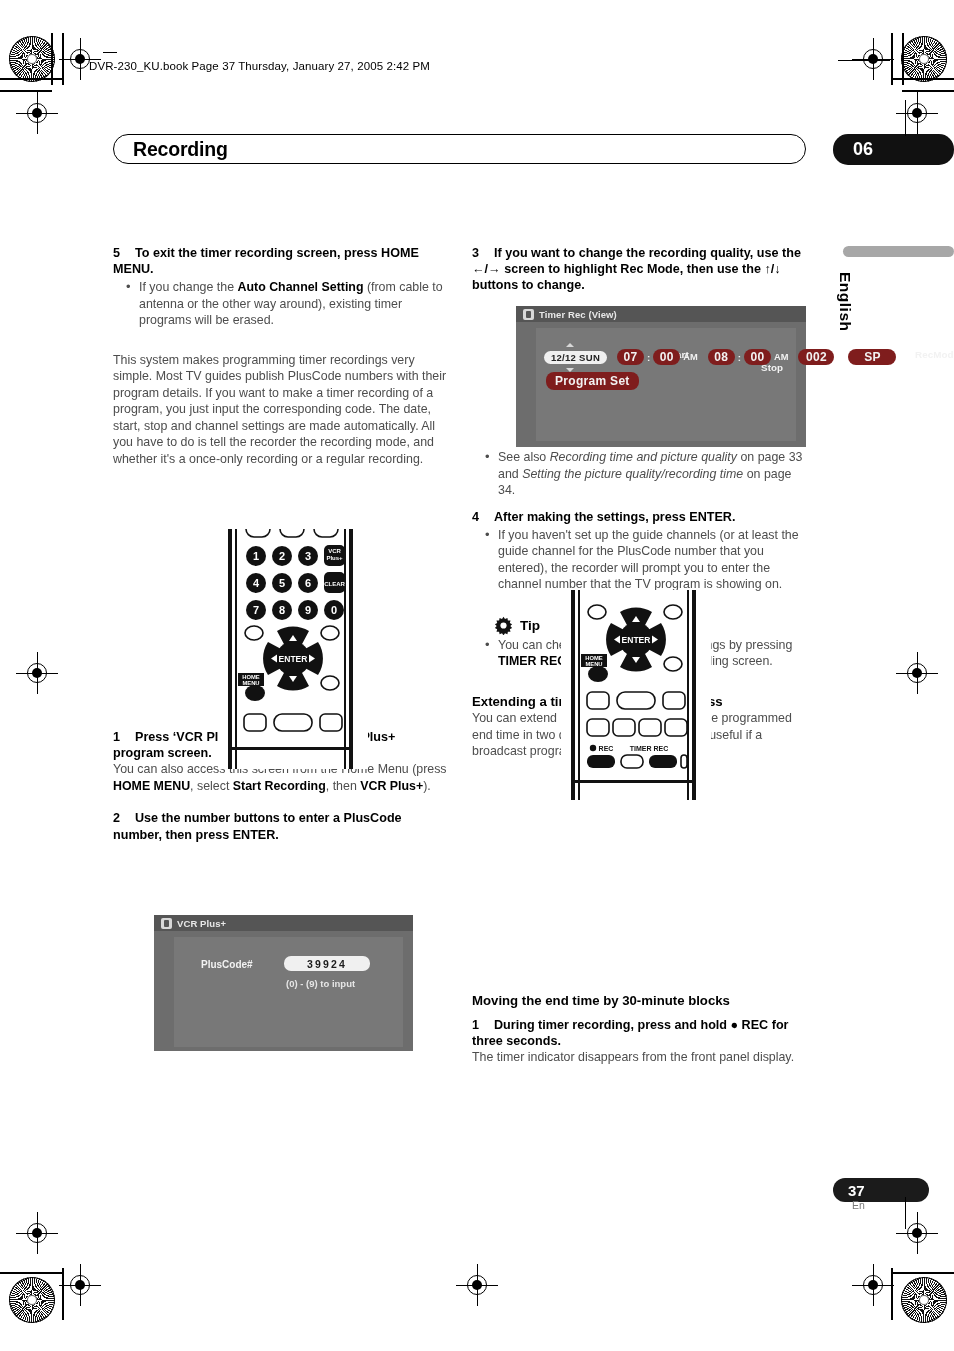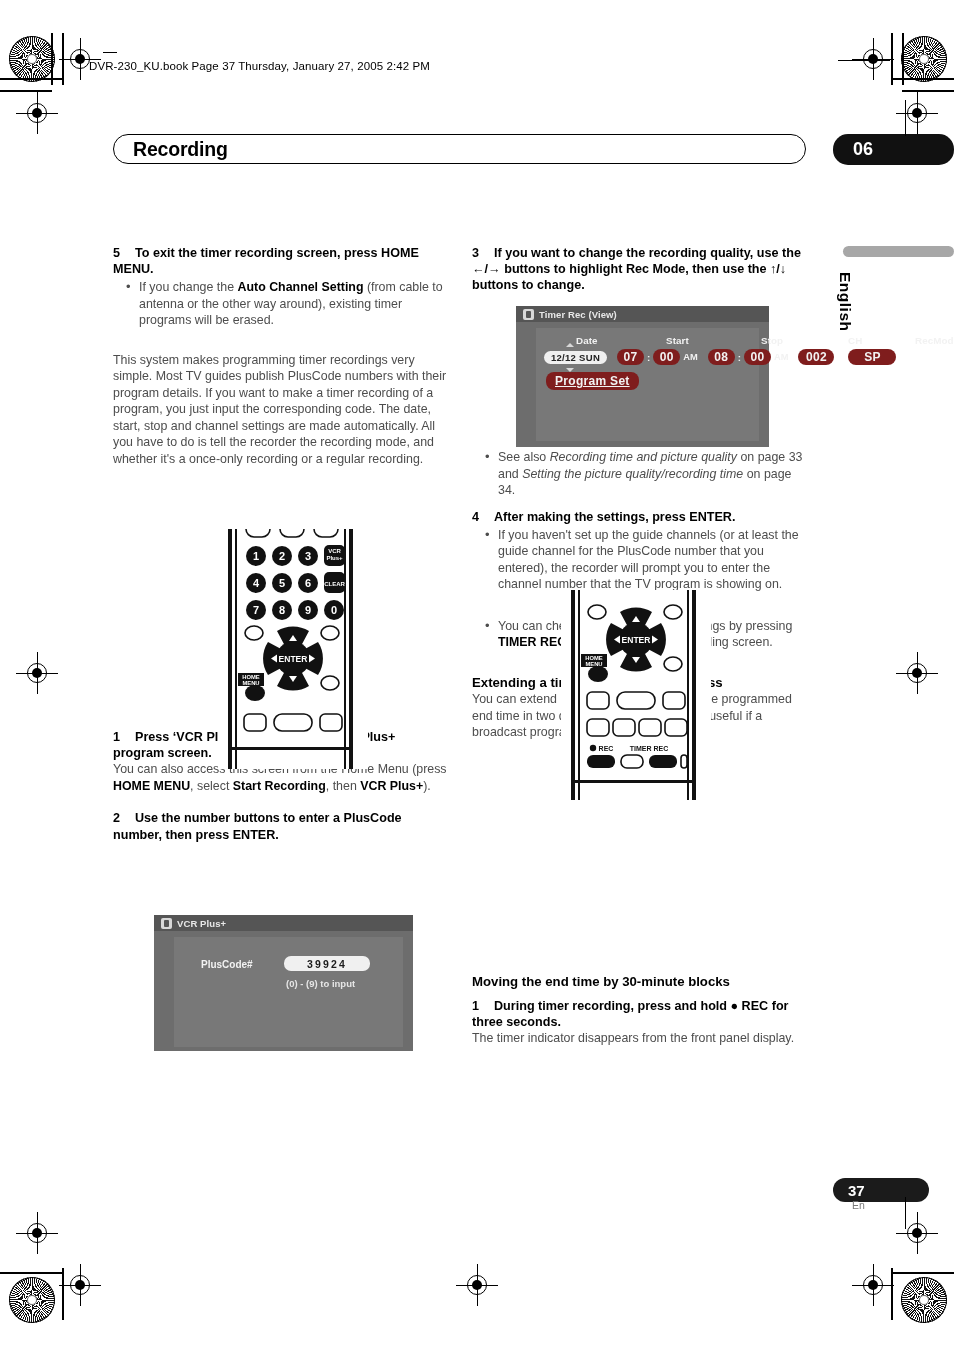--- a/index.html
+++ b/index.html
@@ -92,21 +92,21 @@
     font-weight:bold;display:inline-flex;align-items:center;justify-content:center;
     padding:1px 6px;letter-spacing:.3px;}
   .chip-w{background:#f0f0f0;color:#222;border-radius:8px;font-size:9.5px;
     font-weight:bold;display:inline-flex;align-items:center;justify-content:center;
     padding:1px 6px;letter-spacing:.3px;}
   .hdrlbl{color:#f2f2f2;font-size:9.8px;font-weight:bold;letter-spacing:.1px;padding-left:32px;}
   .colon{color:#f2f2f2;font-size:9.8px;font-weight:bold;}
   .ampm{color:#f2f2f2;font-size:9.3px;font-weight:bold;}
 
   
-  #timer-osd{position:absolute;left:516px;top:306px;width:253px;height:141px;}
+  #timer-osd{position:absolute;left:516px;top:306px;width:290px;height:141px;}
   #timer-osd .osd-inner{left:20px;top:22px;right:10px;bottom:6px;}
   .trow{position:absolute;display:flex;align-items:center;}
   .arrow-up,.arrow-dn{position:absolute;left:30px;width:0;height:0;
     border-left:4px solid transparent;border-right:4px solid transparent;}
   .arrow-up{top:15px;border-bottom:4px solid #d8d8d8;}
   .arrow-dn{top:40px;border-top:4px solid #d8d8d8;}
 
   
   #vcr-osd{position:absolute;left:154px;top:915px;width:259px;height:136px;}
   #vcr-osd .osd-inner{left:20px;top:22px;right:10px;bottom:4px;}
@@ -344,40 +344,51 @@
     <div class="osd-inner">
       <span class="pluslabel">PlusCode#</span>
       <span class="plusfield">39924</span>
       <span class="plushint">(0) - (9) to input</span>
     </div>
   </div>
 
   <div class="col col-right">
 
     <p class="step">
-      <span class="n">3</span><span>If you want to change the recording quality, use the </span><span>←</span><span>/</span><span>→</span><span> buttons to highlight Rec Mode, then use the </span><span>↑</span><span>/</span><span>↓</span><span> buttons to change.</span>
+      <span class="n">3</span><span>If you want to change the recording quality, use the </span><span>←</span><span>/</span><span>→</span><span> screen to highlight Rec Mode, then use the </span><span>↑</span><span>/</span><span>↓</span><span> buttons to change.</span>
     </p>
 
     <div style="height:154px;"></div>
 
     <ul class="bullets">
       <li><span>See also </span><i>Recording time and picture quality</i><span> on page 33 and </span><i>Setting the picture quality/recording time</i><span> on page 34.</span></li>
     </ul>
 
     <div class="gap-s"></div>
 
     <p class="step">
       <span class="n">4</span><span>After making the settings, press ENTER.</span>
     </p>
     <ul class="bullets">
       <li>If you haven't set up the guide channels (or at least the guide channel for the PlusCode number that you entered), the recorder will prompt you to enter the channel number that the TV program is showing on.</li>
     </ul>
 
     <div class="gap-l"></div>
 
+    <div class="tip-head">
+      <span class="gear">
+        <svg width="19" height="19" viewBox="0 0 19 19">
+          <g fill="#111">
+            <path d="M9.5 0.8 l1.5 2.1 2.4-1.0 0.5 2.5 2.6 0.1 -0.7 2.5 2.3 1.3 -1.8 1.8 1.8 1.8 -2.3 1.3 0.7 2.5 -2.6 0.1 -0.5 2.5 -2.4-1.0 -1.5 2.1 -1.5-2.1 -2.4 1.0 -0.5-2.5 -2.6-0.1 0.7-2.5 -2.3-1.3 1.8-1.8 -1.8-1.8 2.3-1.3 -0.7-2.5 2.6-0.1 0.5-2.5 2.4 1.0 z"></path>
+          </g>
+          <circle cx="9.5" cy="9.5" r="3.1" fill="#ffffff"></circle>
+        </svg>
+      </span>
+      <span class="label">Tip</span>
+    </div>
     <ul class="bullets">
       <li><span>You can check the timer program settings by pressing </span><b>TIMER REC</b><span> to display the timer recording screen.</span></li>
     </ul>
 
     <div class="gap-l"></div>
 
     <h3 class="sub">Extending a timer recording in progress</h3>
     <p class="body">You can extend a timer recording beyond the programmed end time in two different ways. This can be useful if a broadcast program overruns, for example.</p>
 
     <div class="remote" style="left:89px;top:345px;">
@@ -443,21 +454,21 @@
   <div class="osd" id="timer-osd">
     <div class="osd-title">
       <span class="osd-icon"></span>
       <span>Timer Rec (View)</span>
     </div>
     <div class="osd-inner">
 
       <div class="trow" style="left:8px;top:7px;">
         <span class="hdrlbl" style="width:58px;display:inline-block;">Date</span>
         <span class="hdrlbl" style="width:63px;display:inline-block;">Start</span>
-        <span class="hdrlbl" style="width:55px;display:inline-block;">Stop</span>
+        <span class="hdrlbl" style="width:55px;display:inline-block;margin-top:27px;">Stop</span>
         <span class="hdrlbl" style="width:35px;display:inline-block;">CH</span>
         <span class="hdrlbl">RecMode</span>
       </div>
 
       <div class="trow" style="left:8px;top:21px;gap:3px;">
         <span class="chip-w" style="width:51px;">12/12 SUN</span>
         <span style="width:4px;"></span>
         <span class="chip" style="width:15px;">07</span>
         <span class="colon">:</span>
         <span class="chip" style="width:15px;">00</span>
@@ -468,21 +479,21 @@
         <span class="chip" style="width:15px;">00</span>
         <span class="ampm">AM</span>
         <span style="width:4px;"></span>
         <span class="chip" style="width:24px;">002</span>
         <span style="width:8px;"></span>
         <span class="chip" style="width:36px;">SP</span>
       </div>
       <span class="arrow-up"></span>
       <span class="arrow-dn"></span>
       <div class="trow" style="left:10px;top:44px;">
-        <span class="chip" style="padding:2px 9px;text-decoration:underline;">Program Set</span>
+        <span class="chip" style="padding:2px 9px;">Program Set</span>
       </div>
     </div>
   </div>
 
   <div class="page-pill"></div>
   <div class="page-num">37</div>
   <div class="page-lang">En</div>
   <div class="foot-tick"></div>
 
 </div>

